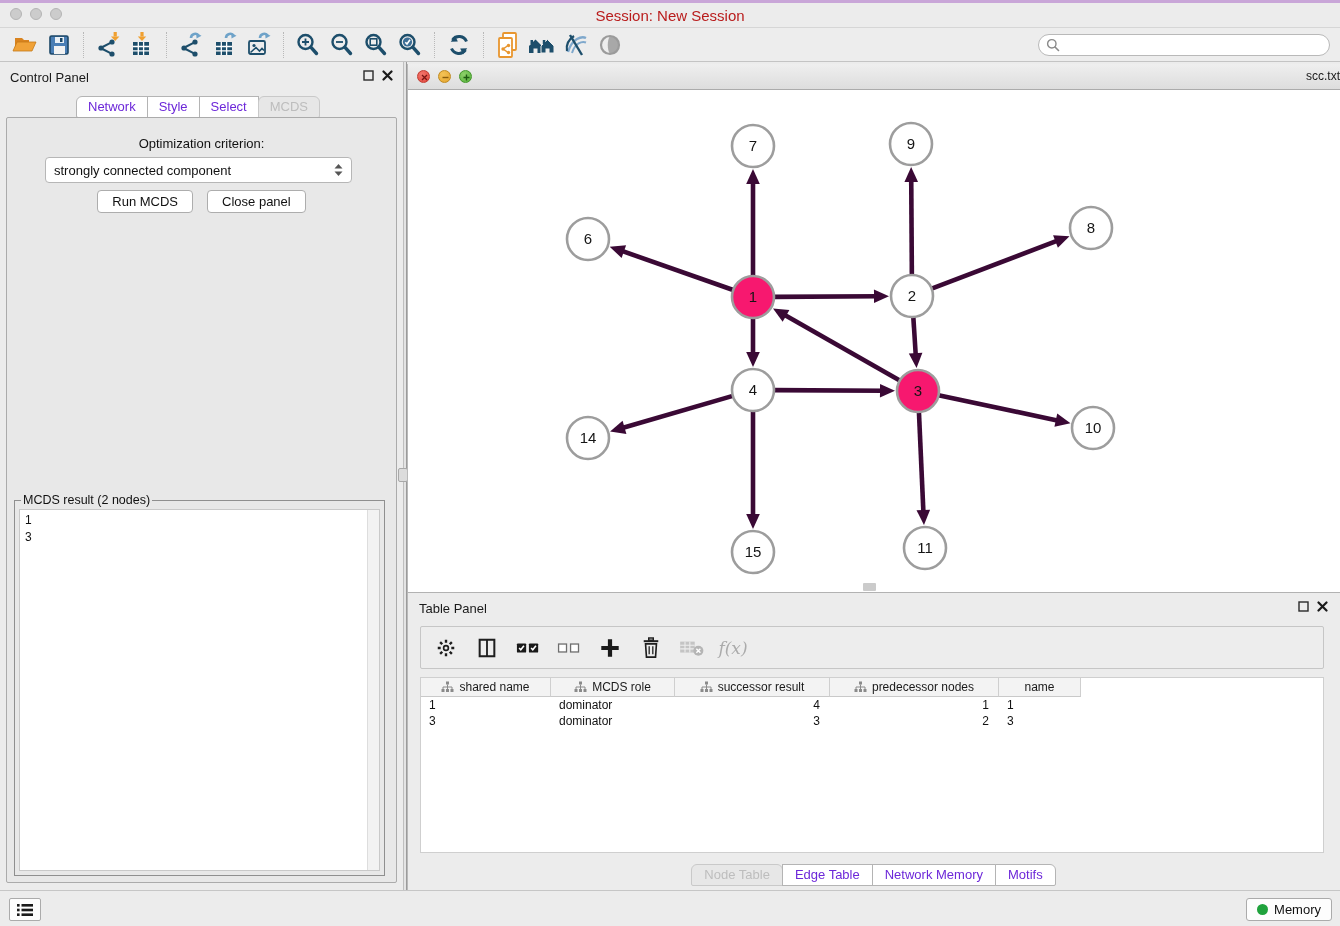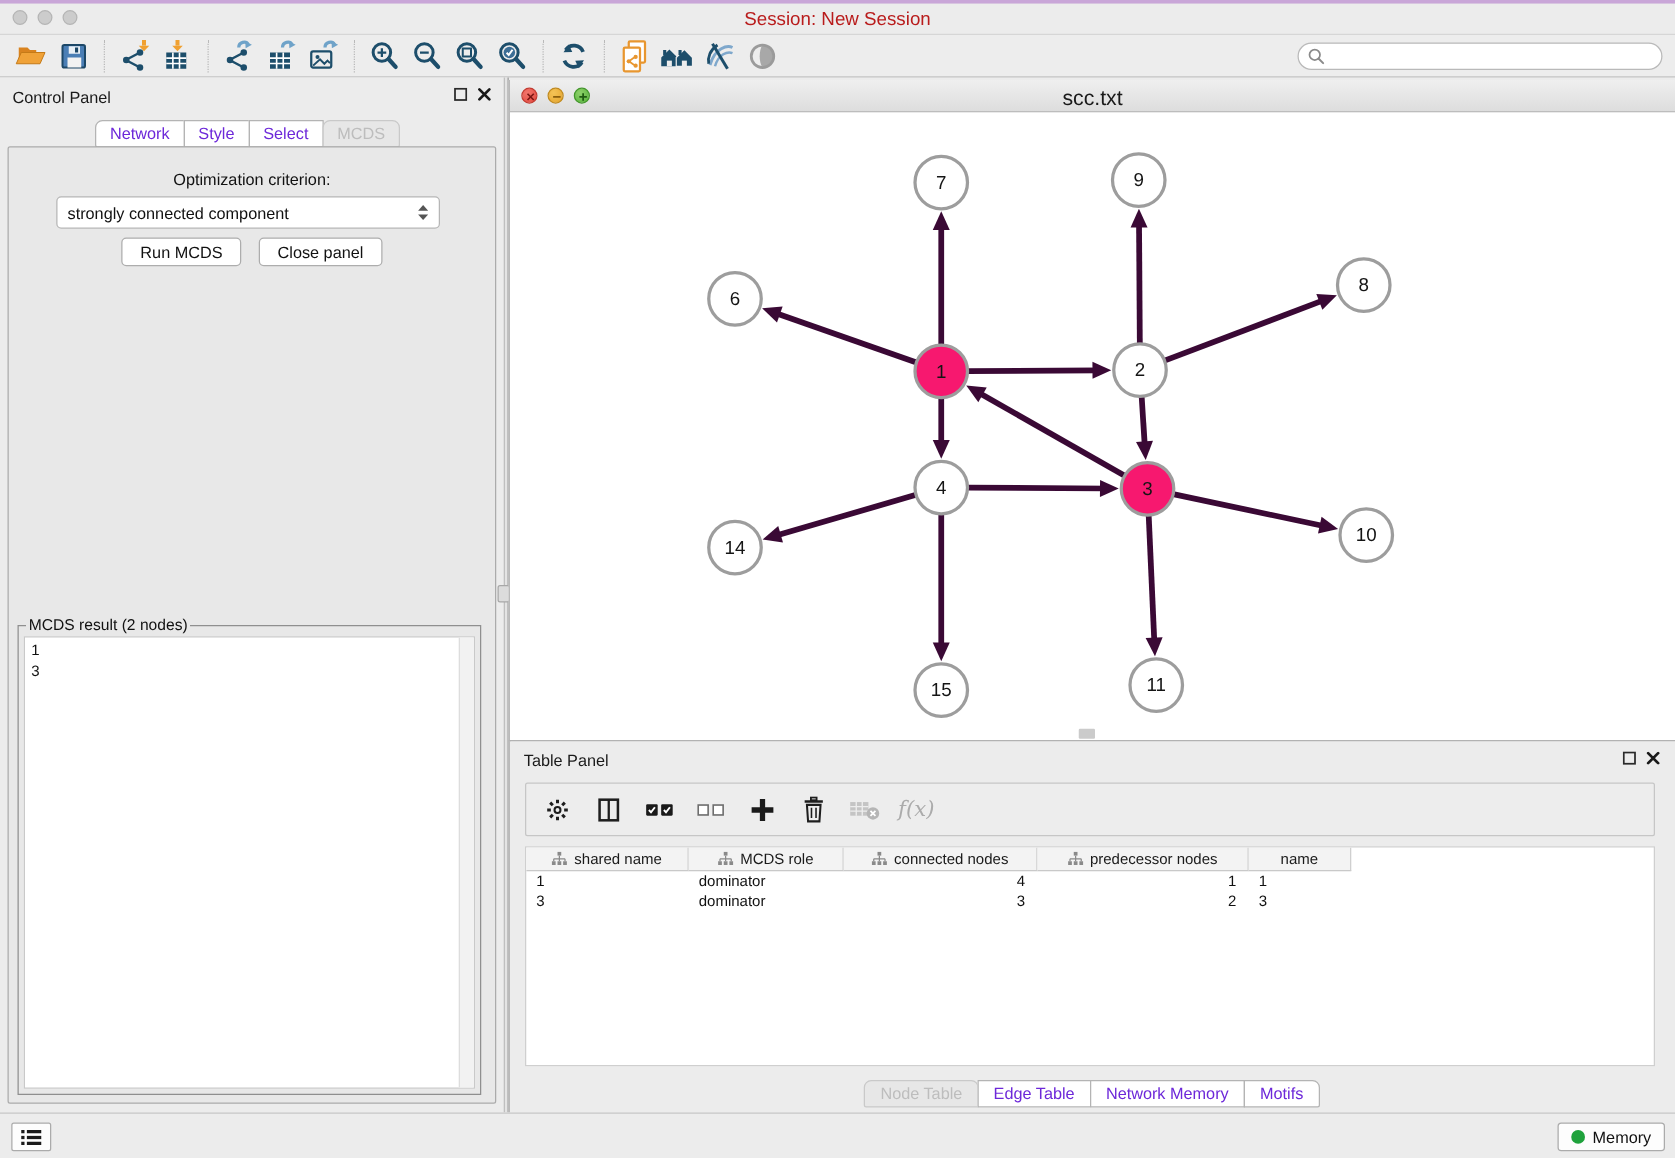--- a/index.html
+++ b/index.html
@@ -47,21 +47,21 @@
 
   
   .net-window { position:absolute; left:407px; top:64px; right:0; height:528px; background:#fff; border-left:1px solid #B9B9B9; }
   .net-titlebar { position:relative; height:26px; background:linear-gradient(#EFEFEF,#DDDDDD); border-bottom:1px solid #ABABAB; }
   .lights { position:absolute; left:9px; top:6px; display:flex; gap:8px; }
   .light { width:13px; height:13px; border-radius:50%; position:relative; }
   .light svg { position:absolute; left:0; top:0; }
   .light.red { background:radial-gradient(circle at 35% 30%, #F2766C, #E2463C); border:1px solid #C23B31; }
   .light.yellow { background:radial-gradient(circle at 35% 30%, #F4C356, #E4A42D); border:1px solid #C08A1F; }
   .light.green { background:radial-gradient(circle at 35% 30%, #8ED06A, #55B33A); border:1px solid #43962B; }
-  .net-title { position:absolute; left:0; right:0; top:5px; text-align:center; font-size:17px; color:#1a1a1a; }
+  .net-title { position:absolute; left:0; right:0; top:5px; text-align:right; font-size:12px; color:#1a1a1a; }
   .net-canvas { position:relative; width:100%; height:502px; background:#fff; }
   .net-grip { position:absolute; left:455px; bottom:1px; width:13px; height:8px; background:#CBCBCB; border-radius:1px; }
 
   
   .table-panel { position:absolute; left:407px; top:592px; right:0; height:298px; background:#ECECEC; border-left:1px solid #B9B9B9; border-top:1px solid #B2B2B2; }
   .tp-head { position:absolute; top:8px; left:11px; font-size:13px; color:#1a1a1a; }
   .tp-toolbar { position:absolute; top:33px; left:12px; right:16px; height:43px; background:#EDEDED; border:1px solid #C6C6C6; border-radius:2px; display:flex; align-items:center; gap:15px; padding-left:12px; }
   .tp-tool { width:26px; height:26px; display:flex; align-items:center; justify-content:center; }
   .fx-label { font-family:"DejaVu Serif", serif; font-style:italic; font-size:17px; color:#ABABAB; }
   .grid { position:absolute; top:84px; left:12px; right:16px; height:176px; background:#fff; border:1px solid #CFCFCF; overflow:hidden; }
@@ -472,21 +472,21 @@
             <span>MCDS role</span>
           </div>
           <div class="th c2">
             <svg width="13" height="12" viewBox="0 0 13 12">
               <rect x="5" y="0.5" width="3" height="3" fill="#8a8a8a"></rect>
               <path d="M6.5 3.5 v2.5 M2 6 h9 M2 6 v2 M6.5 6 v2 M11 6 v2" stroke="#8a8a8a" stroke-width="1" fill="none"></path>
               <rect x="0.5" y="8" width="3" height="3" fill="#8a8a8a"></rect>
               <rect x="5" y="8" width="3" height="3" fill="#8a8a8a"></rect>
               <rect x="9.5" y="8" width="3" height="3" fill="#8a8a8a"></rect>
             </svg>
-            <span>connected nodes</span>
+            <span>successor result</span>
           </div>
           <div class="th c3">
             <svg width="13" height="12" viewBox="0 0 13 12">
               <rect x="5" y="0.5" width="3" height="3" fill="#8a8a8a"></rect>
               <path d="M6.5 3.5 v2.5 M2 6 h9 M2 6 v2 M6.5 6 v2 M11 6 v2" stroke="#8a8a8a" stroke-width="1" fill="none"></path>
               <rect x="0.5" y="8" width="3" height="3" fill="#8a8a8a"></rect>
               <rect x="5" y="8" width="3" height="3" fill="#8a8a8a"></rect>
               <rect x="9.5" y="8" width="3" height="3" fill="#8a8a8a"></rect>
             </svg>
             <span>predecessor nodes</span>

